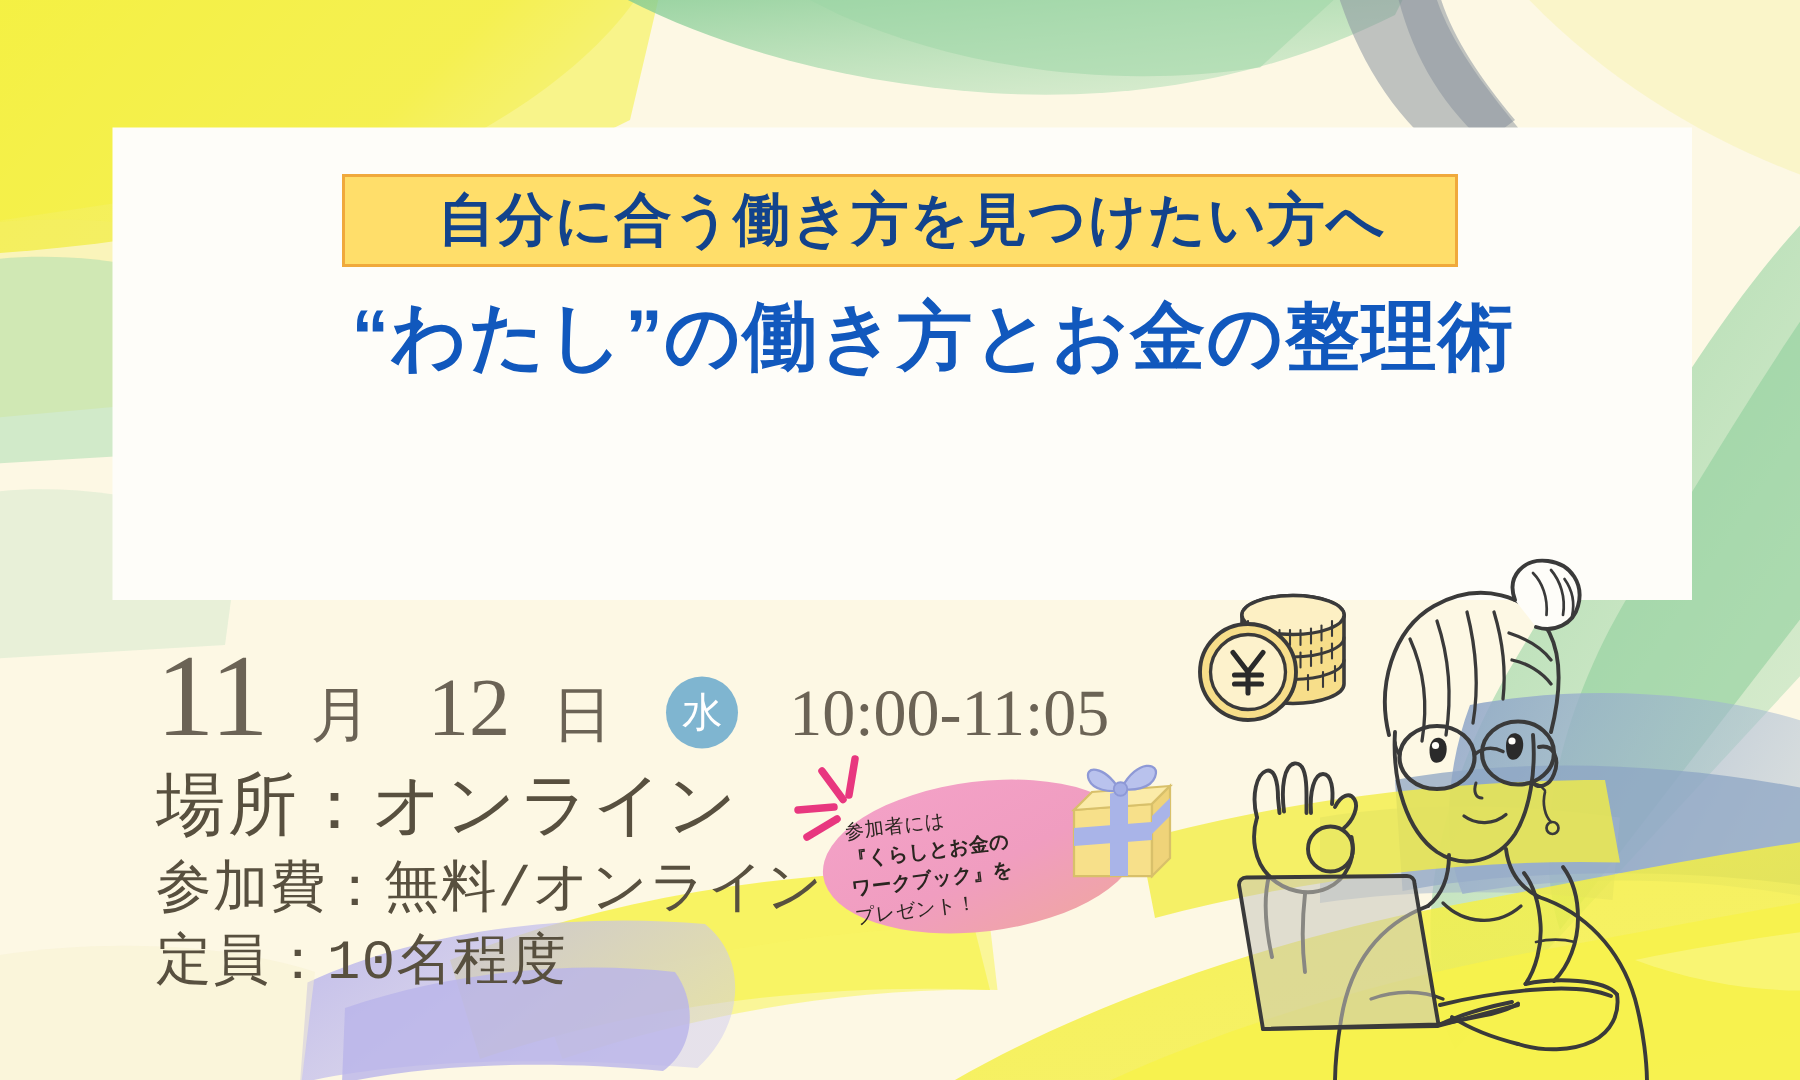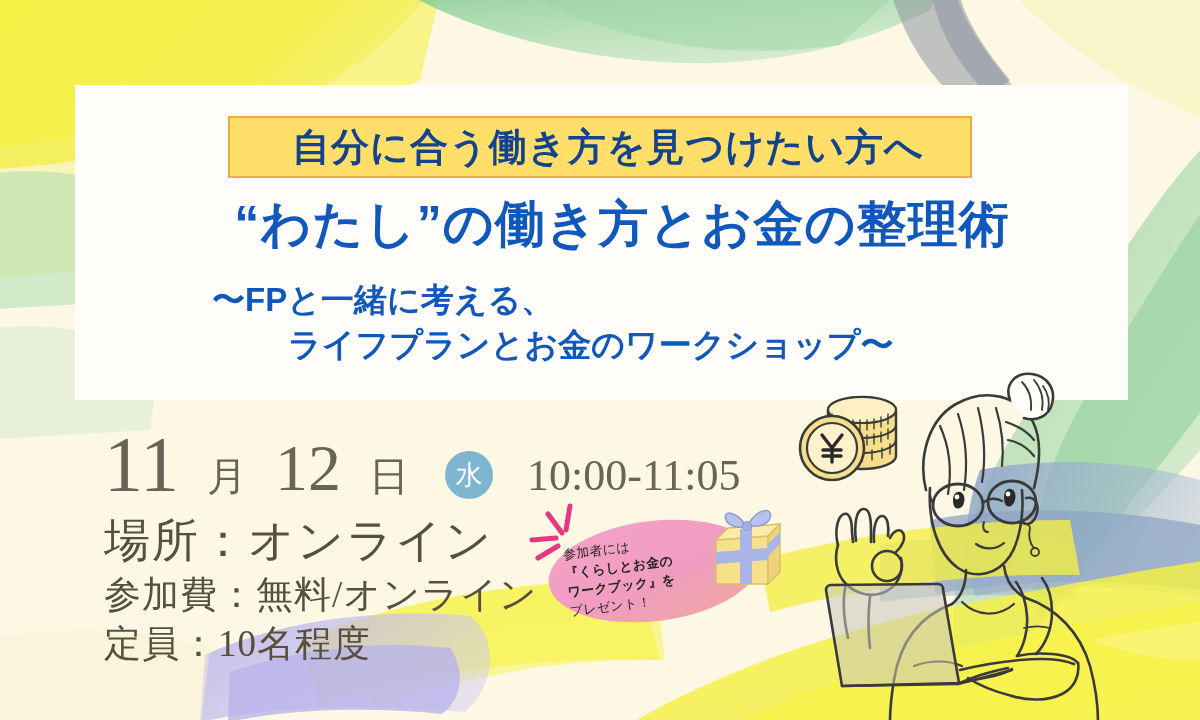--- a/index.html
+++ b/index.html
@@ -84,42 +84,42 @@
     left:104px; top:425px;
     display:flex; align-items:baseline;
     z-index:6;
     color:#6B6355;
     font-family:"Liberation Serif", serif;
     white-space:nowrap;
     gap:24px;
   }
   .date-row .num { font-size:78px; line-height:1; }
   .date-row .unit { font-size:40px; line-height:1; margin:0 4px 0 4px; }
-  .date-row .num2 { font-size:66px; line-height:1; }
+  .date-row .num2 { font-size:55px; line-height:1; margin-left:10px; }
   .day-badge {
     display:inline-flex; align-items:center; justify-content:center;
     width:48px; height:48px;
     border-radius:50%;
     background:#7FB5D0;
     color:#FFFFFF;
     font-size:27px;
     font-family:"Liberation Serif", serif;
     position:relative; top:-6px;
     margin:0 10px 0 8px;
     flex:0 0 auto;
   }
   .date-row .time { font-size:44px; line-height:1; }
 
   
   .info {
     position:absolute;
     left:104px; top:512px;
     z-index:6;
     color:#58503F;
-    font-family:Liberation Serif, serif;
+    font-family:Liberation Mono, monospace;
     white-space:nowrap;
   }
   .info .place { font-size:46px; line-height:1.25; letter-spacing:2px; }
   .info .fee   { font-size:37px; line-height:1.35; letter-spacing:1px; }
   .info .cap   { font-size:37px; line-height:1.35; letter-spacing:1px; }
 
   
   .gift-badge {
     position:absolute;
     left:548px; top:521px;
@@ -224,24 +224,20 @@
   </div>
 
   <div class="card"></div>
 
   <div class="headline-badge">
     <span>自分に合う働き方を見つけたい方へ</span>
   </div>
 
   <div class="main-title">“わたし”の働き方とお金の整理術</div>
 
-  <div class="subtitle">
-    <span class="line1">〜FPと一緒に考える、</span>
-    <span class="line2">ライフプランとお金のワークショップ〜</span>
-  </div>
 
   <div class="date-row">
     <span class="num">11</span>
     <span class="unit">月</span>
     <span class="num2">12</span>
     <span class="unit">日</span>
     <span class="day-badge">水</span>
     <span class="time">10:00-11:05</span>
   </div>
 

